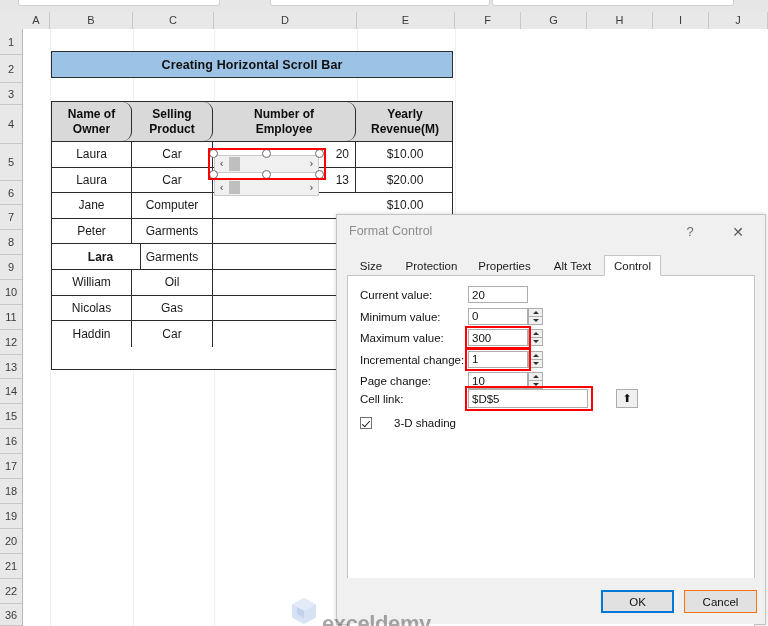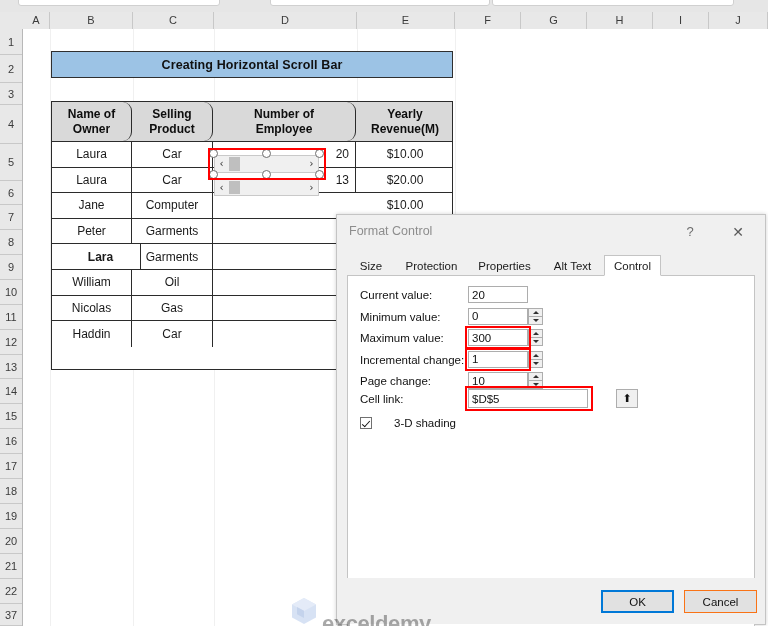--- a/index.html
+++ b/index.html
@@ -246,21 +246,21 @@
       <div class="rh" style="top: 326px; height: 24px; line-height: 24px;">13</div>
       <div class="rh" style="top: 350px; height: 25px; line-height: 25px;">14</div>
       <div class="rh" style="top: 375px; height: 25px; line-height: 25px;">15</div>
       <div class="rh" style="top: 400px; height: 25px; line-height: 25px;">16</div>
       <div class="rh" style="top: 425px; height: 25px; line-height: 25px;">17</div>
       <div class="rh" style="top: 450px; height: 25px; line-height: 25px;">18</div>
       <div class="rh" style="top: 475px; height: 25px; line-height: 25px;">19</div>
       <div class="rh" style="top: 500px; height: 25px; line-height: 25px;">20</div>
       <div class="rh" style="top: 525px; height: 25px; line-height: 25px;">21</div>
       <div class="rh" style="top: 550px; height: 25px; line-height: 25px;">22</div>
-      <div class="rh" style="top: 575px; height: 22px; line-height: 22px;">37</div>
+      <div class="rh" style="top: 575px; height: 22px; line-height: 22px;">36</div>
     </div>
 
   <div id="grid-body">
 
     <div class="colsep" style="left:27px;"></div>
     <div class="colsep" style="left:110px;"></div>
     <div class="colsep" style="left:191px;"></div>
     <div class="colsep" style="left:334px;"></div>
     <div class="colsep" style="left:432px;"></div>
 

